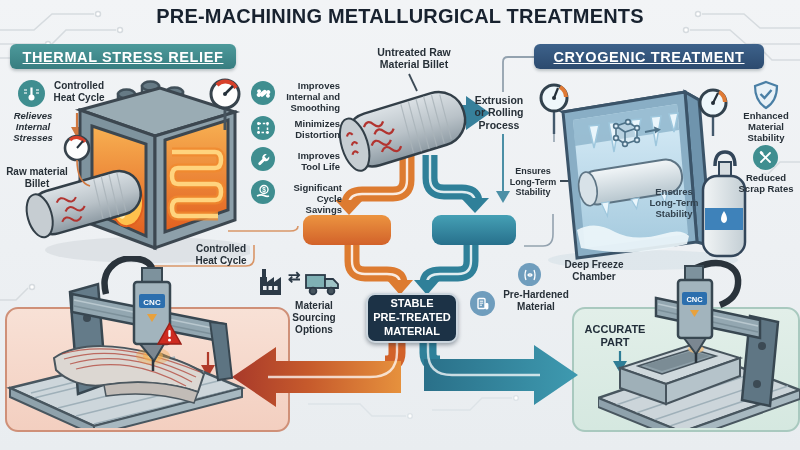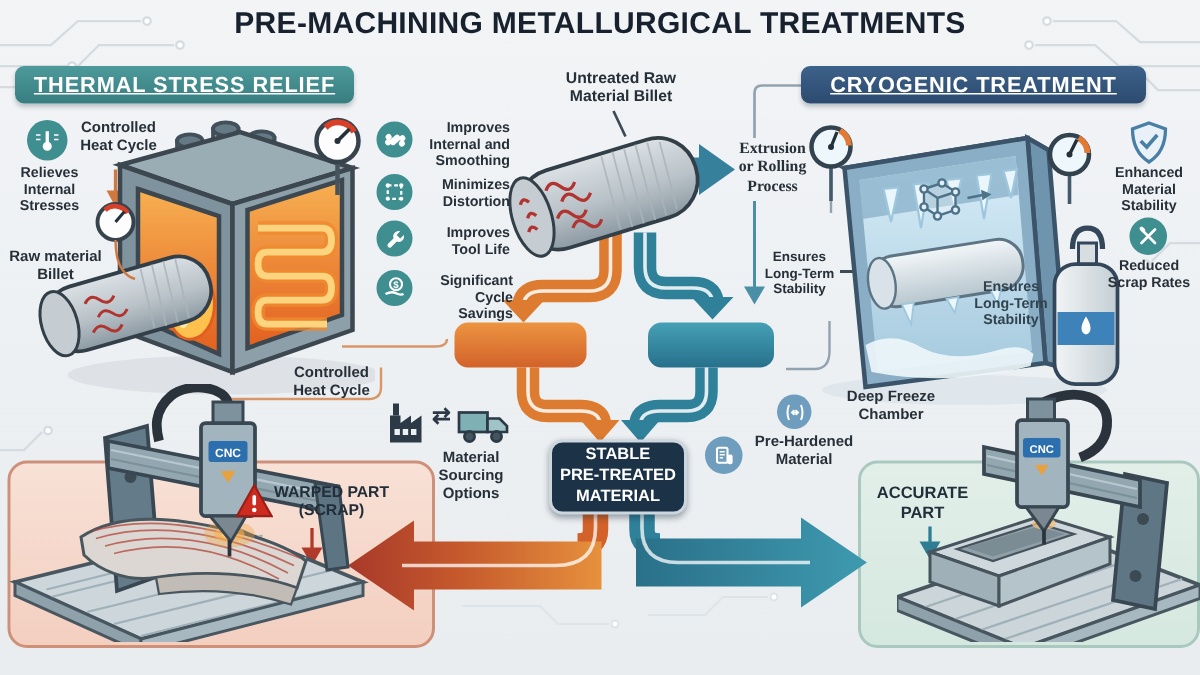--- a/index.html
+++ b/index.html
@@ -407,21 +407,21 @@
         <line x1="8.5" y1="2.5" x2="8.5" y2="10" stroke="#fff" stroke-width="2.2"></line>
         <circle cx="8.5" cy="12.5" r="3" fill="#fff"></circle>
         <g stroke="#fff" stroke-width="1.1">
           <line x1="1" y1="5" x2="4" y2="5"></line>
           <line x1="1" y1="8" x2="4" y2="8"></line>
           <line x1="13" y1="5" x2="16" y2="5"></line>
           <line x1="13" y1="8" x2="16" y2="8"></line>
         </g>
       </svg>
   </div>
-  <div class="lbl" style="left:4px;top:110px;width:58px;font-size:9.5px;">Relieves
+  <div class="lbl" style="left:4px;top:110px;width:58px;font-size:9.5px;font-style:italic;">Relieves
 Internal
 Stresses</div>
   <div class="lbl" style="left:48px;top:80px;width:62px;font-size:10px;">Controlled
 Heat Cycle</div>
   <div class="lbl" style="left:2px;top:166px;width:70px;font-size:10px;">Raw material
 Billet</div>
   <div class="lbl" style="left:188px;top:243px;width:66px;font-size:10px;">Controlled
 Heat Cycle</div>
 
   <div class="circle-ic ic-teal" style="left:251px;top:81px;width:24px;height:24px;">
@@ -463,21 +463,21 @@
         <circle cx="9" cy="5.5" r="4" fill="none" stroke="#fff" stroke-width="1.4"></circle>
         <text x="9" y="8" text-anchor="middle" font-size="6.5" font-weight="bold" fill="#fff" font-family="Liberation Sans, sans-serif">$</text>
         <path d="M2 12 Q6 10 9 11.5 Q12 13 14 12" fill="none" stroke="#fff" stroke-width="1.6"></path>
       </svg>
   </div>
   <div class="lbl left" style="left:280px;top:182px;width:62px;font-size:9.5px;">Significant
 Cycle Savings</div>
 
   <div class="lbl" style="left:358px;top:46px;width:112px;font-size:10.5px;">Untreated Raw
 Material Billet</div>
-  <div class="lbl" style="left:484px;top:94px;width:62px;font-size:10.5px;font-family:Liberation Serif, serif;">Extrusion
+  <div class="lbl" style="left:468px;top:94px;width:62px;font-size:10.5px;">Extrusion
 or Rolling
 Process</div>
   <div class="stable-box">STABLE
 PRE-TREATED
 MATERIAL</div>
 
   <svg class="abs" style="left:258px;top:265px;" width="34" height="32" viewBox="0 0 34 32">
     <g fill="#2c3a47">
         <polygon points="2,30 2,12 9,12 9,17 16,12 16,17 23,12 23,30"></polygon>
         <rect x="4" y="4" width="4" height="8"></rect>
@@ -549,19 +549,17 @@
       </svg>
   </div>
   <div class="lbl" style="left:736px;top:172px;width:60px;font-size:9.5px;">Reduced
 Scrap Rates</div>
 
   <svg class="abs" style="left:157px;top:322px;" width="25" height="24" viewBox="0 0 25 24">
     <path d="M12.5 1.5 L24 22 H1 Z" fill="#ce2b20" stroke="#9c1f17" stroke-width="1.5"></path>
     <rect x="11.3" y="8" width="2.4" height="7" rx="1.1" fill="#fff"></rect>
       <circle cx="12.5" cy="18" r="1.5" fill="#fff"></circle>
   </svg>
-  <div class="lbl" style="left:178px;top:322px;width:86px;font-size:10.5px;color:#222e3a;">WARPED PART
-(SCRAP)</div>
 
   <div class="lbl" style="left:578px;top:323px;width:74px;font-size:11px;color:#222e3a;">ACCURATE
 PART</div>
 
 </div>
 
 </body></html>

